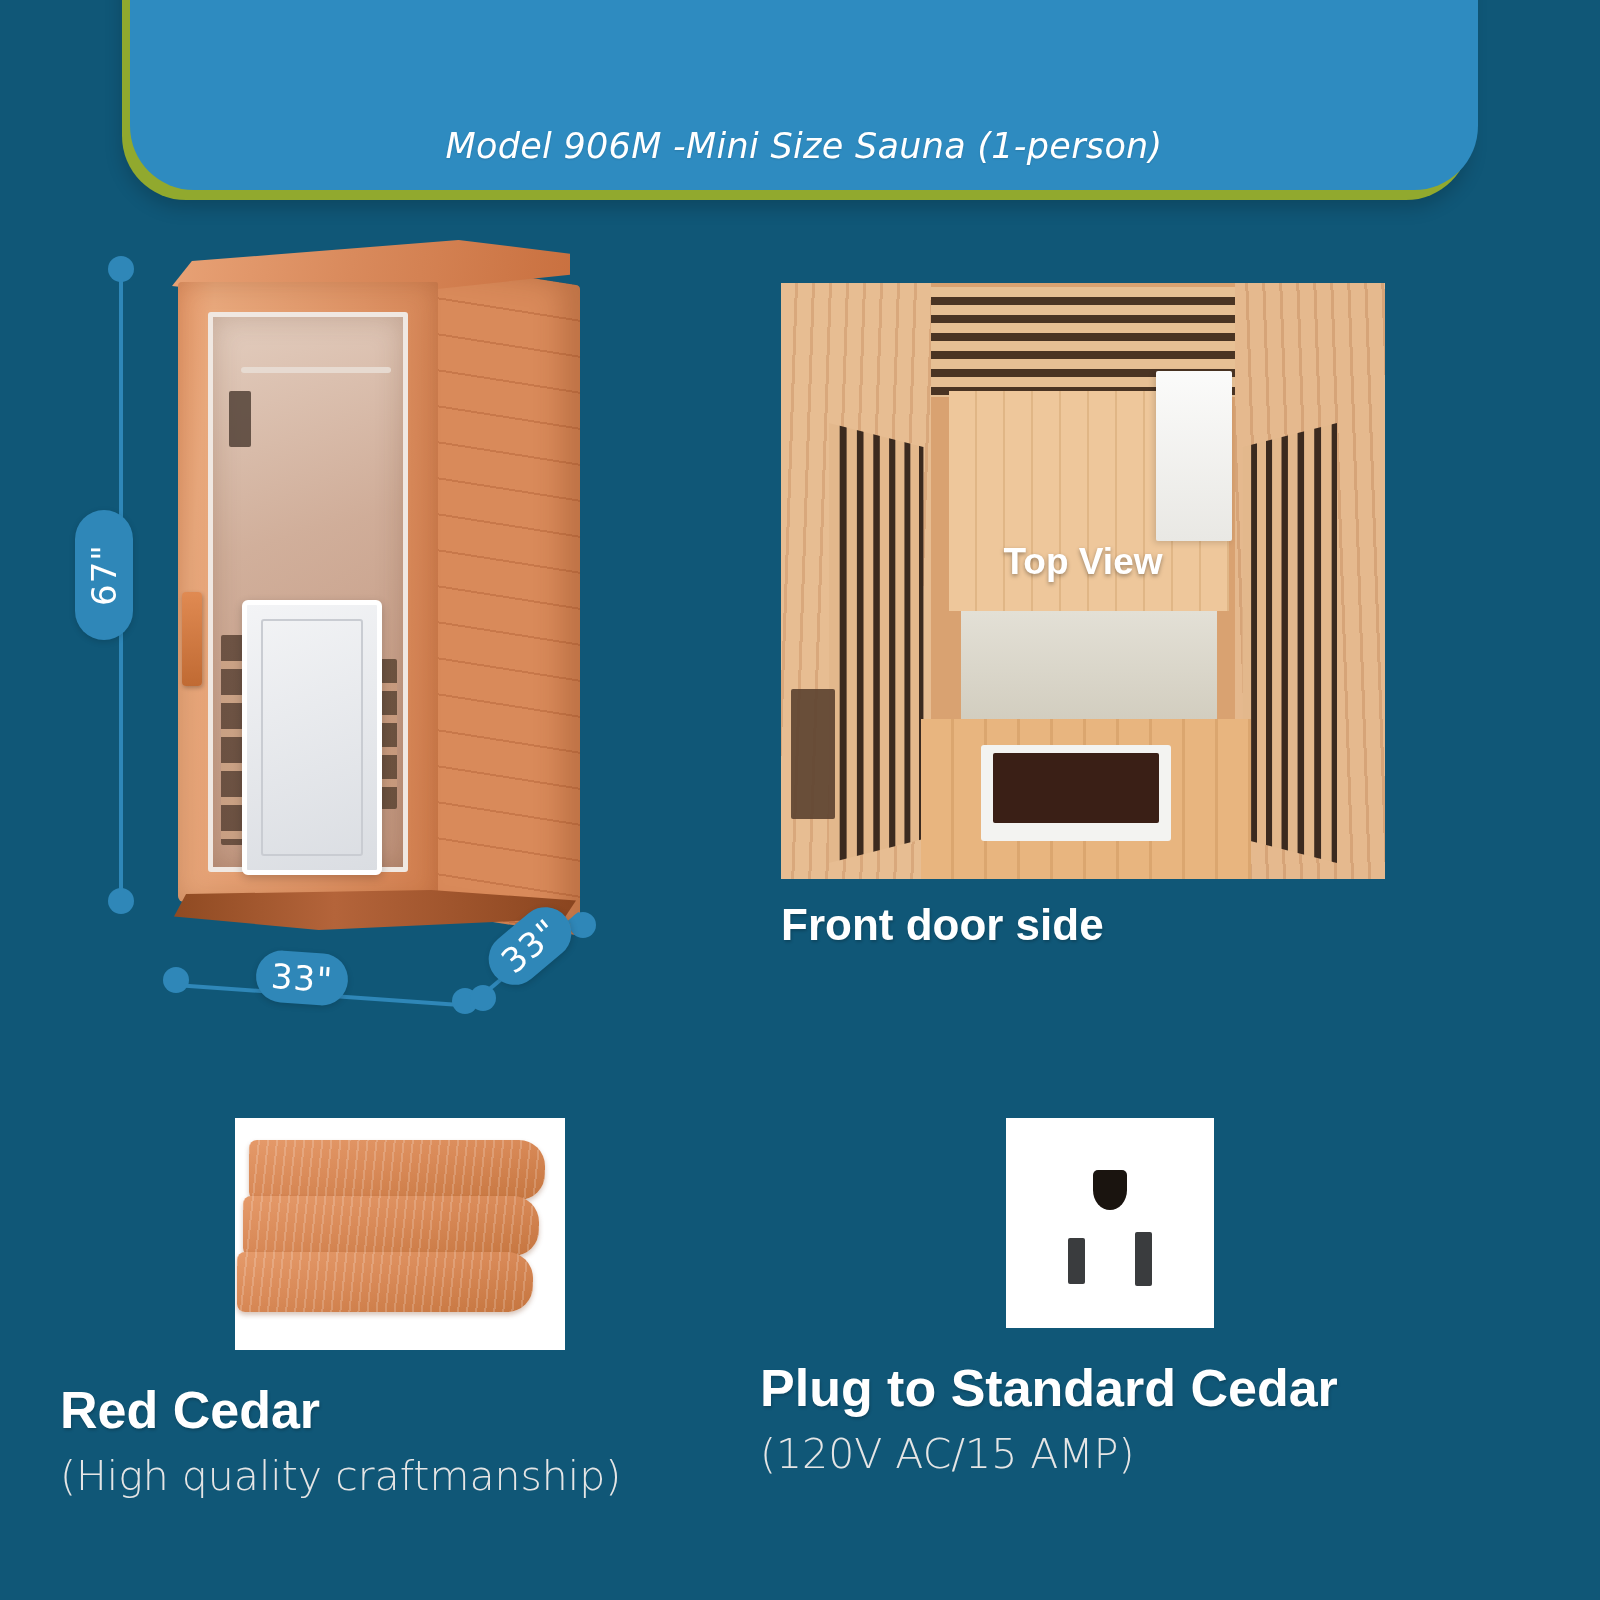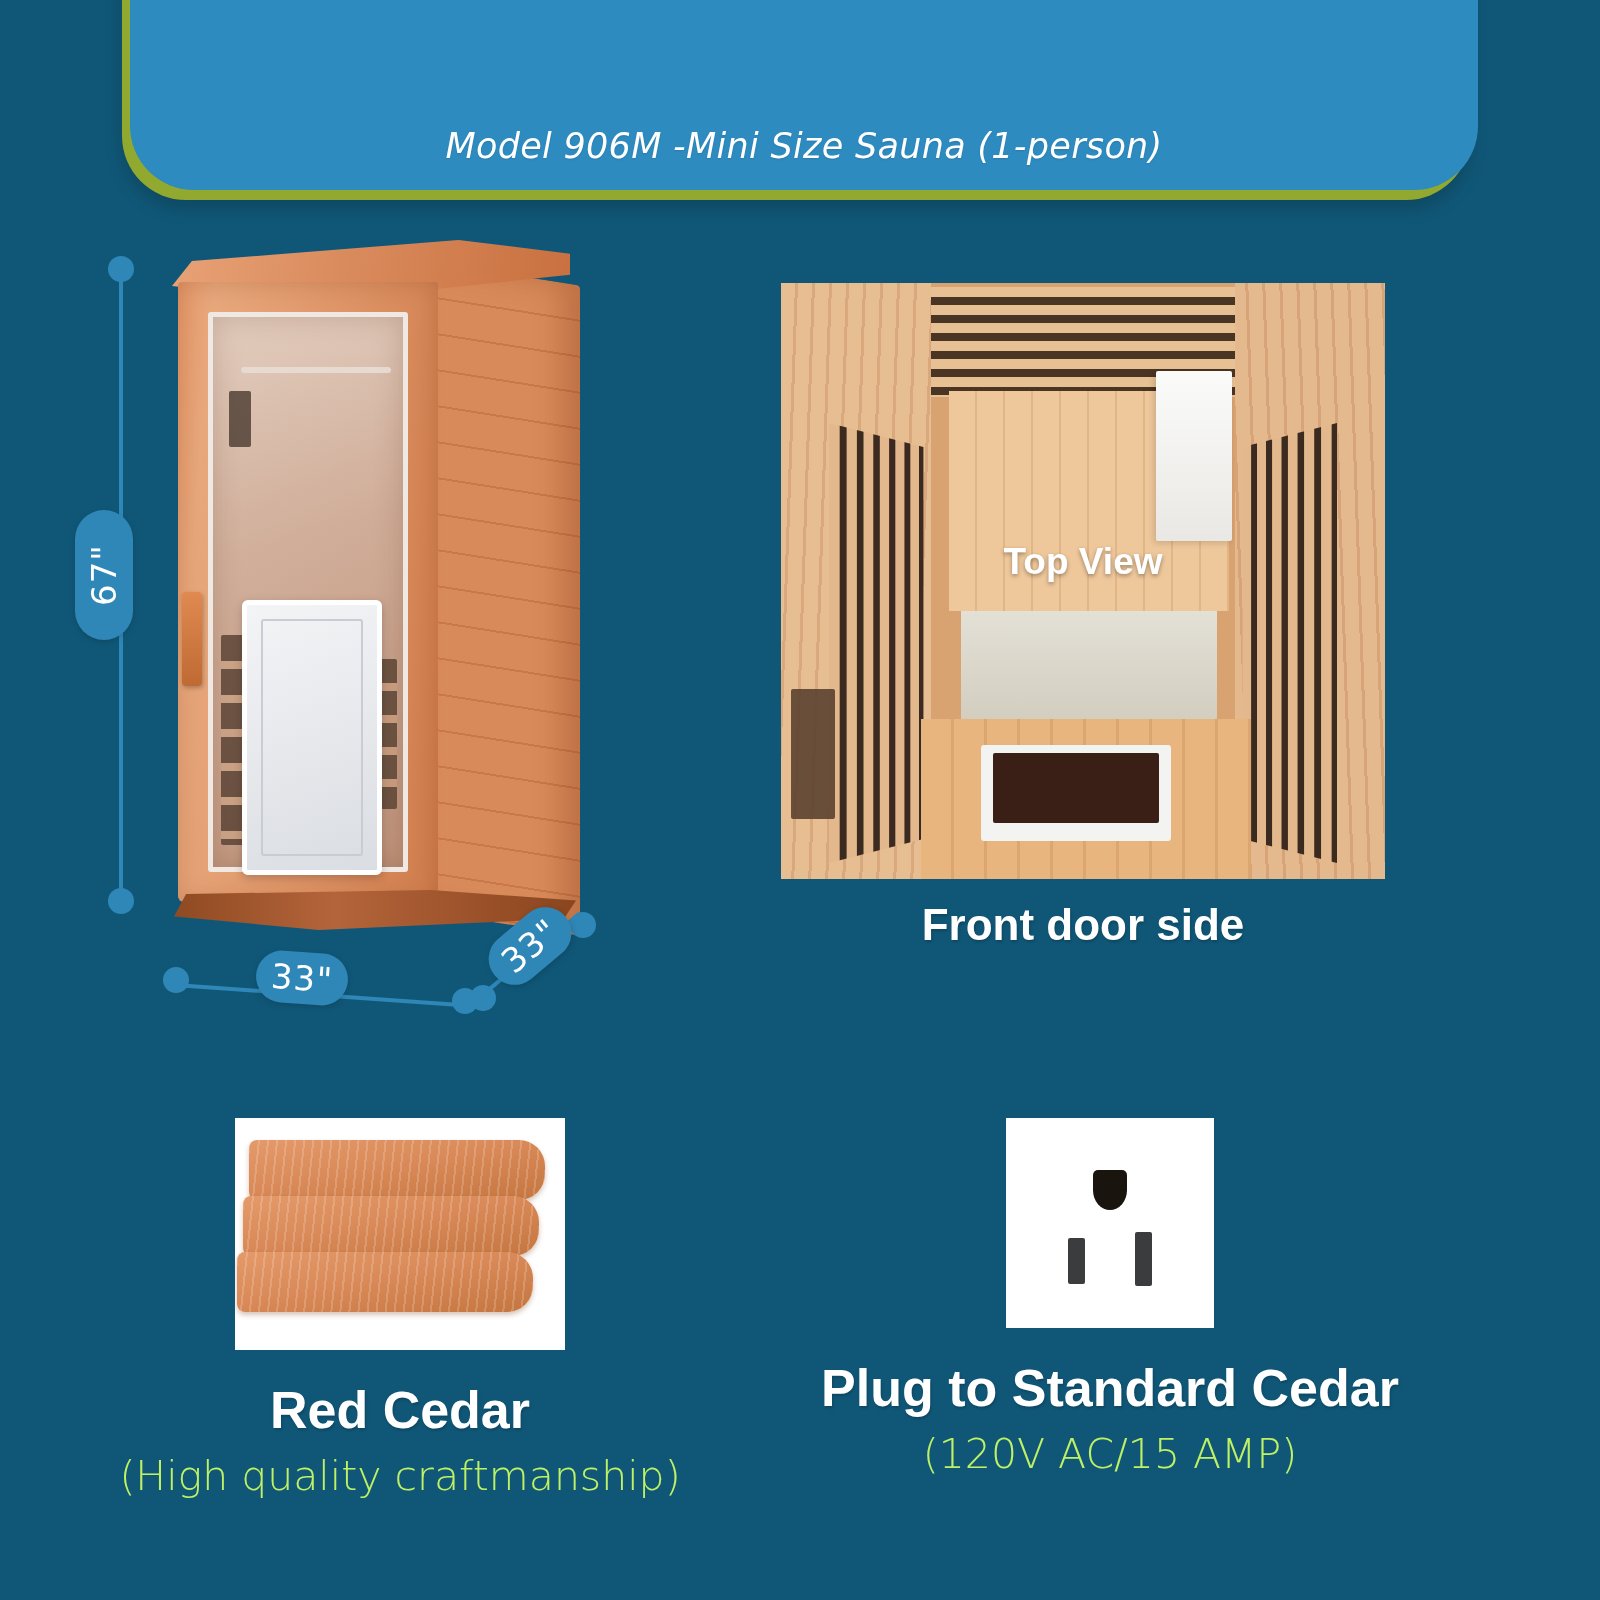--- a/index.html
+++ b/index.html
@@ -215,28 +215,28 @@
     position:absolute; left:10px; bottom:60px; width:44px; height:130px;
     background:#5b4130; border-radius:2px; opacity:.9;
   }
   #topview-label{
     position:absolute; left:0; right:0; top:258px; text-align:center;
     color:#ffffff; font-size:37px; font-weight:bold;
     text-shadow:0 2px 4px rgba(0,0,0,.35);
     font-family:"Liberation Sans", sans-serif;
   }
   #frontdoor-caption{
-    position:absolute; left:781px; top:900px; width:604px; text-align:center;
+    position:absolute; left:781px; top:900px; width:604px; 
     color:#ffffff; font-size:44px; font-weight:bold;
     font-family:"Liberation Sans", sans-serif;
     text-shadow:1px 2px 3px rgba(0,0,0,.2);
   }
 
   
-  .feature{ position:absolute; text-align:center; }
+  .feature{ position:absolute; text-align:left; }
   #feature-cedar{ left:60px; top:1118px; width:680px; }
   #feature-outlet{ left:760px; top:1118px; width:700px; }
 
   .feature-photo{
     margin:0 auto; background:#ffffff; overflow:hidden; position:relative;
   }
   #cedar-photo{ width:330px; height:232px; }
   .plank{
     position:absolute; left:14px; width:296px; height:60px;
     background:linear-gradient(170deg,#e59a6a 0%,#d98a58 45%,#c5753f 100%);
@@ -264,21 +264,21 @@
   }
   #outlet-slot-left{ left:62px; height:46px; top:120px; }
   #outlet-slot-right{ right:62px; height:54px; top:114px; }
 
   .feature-title{
     color:#ffffff; font-size:52px; font-weight:bold; margin-top:30px;
     font-family:"Liberation Sans", sans-serif;
     text-shadow:1px 2px 3px rgba(0,0,0,.2);
   }
   .feature-sub{
-    color:#bef264; font-size:41px; font-weight:300; margin-top:12px;
+    color:#e5e5e5; font-size:41px; font-weight:300; margin-top:12px;
     font-family:"DejaVu Sans", sans-serif;
   }
 </style>
 </head>
 <body>
 
 <div id="header-banner">
   <div class="banner-green"></div>
   <div class="banner-blue">
     <div id="banner-subtitle">Model 906M -Mini Size Sauna (1-person)</div>

